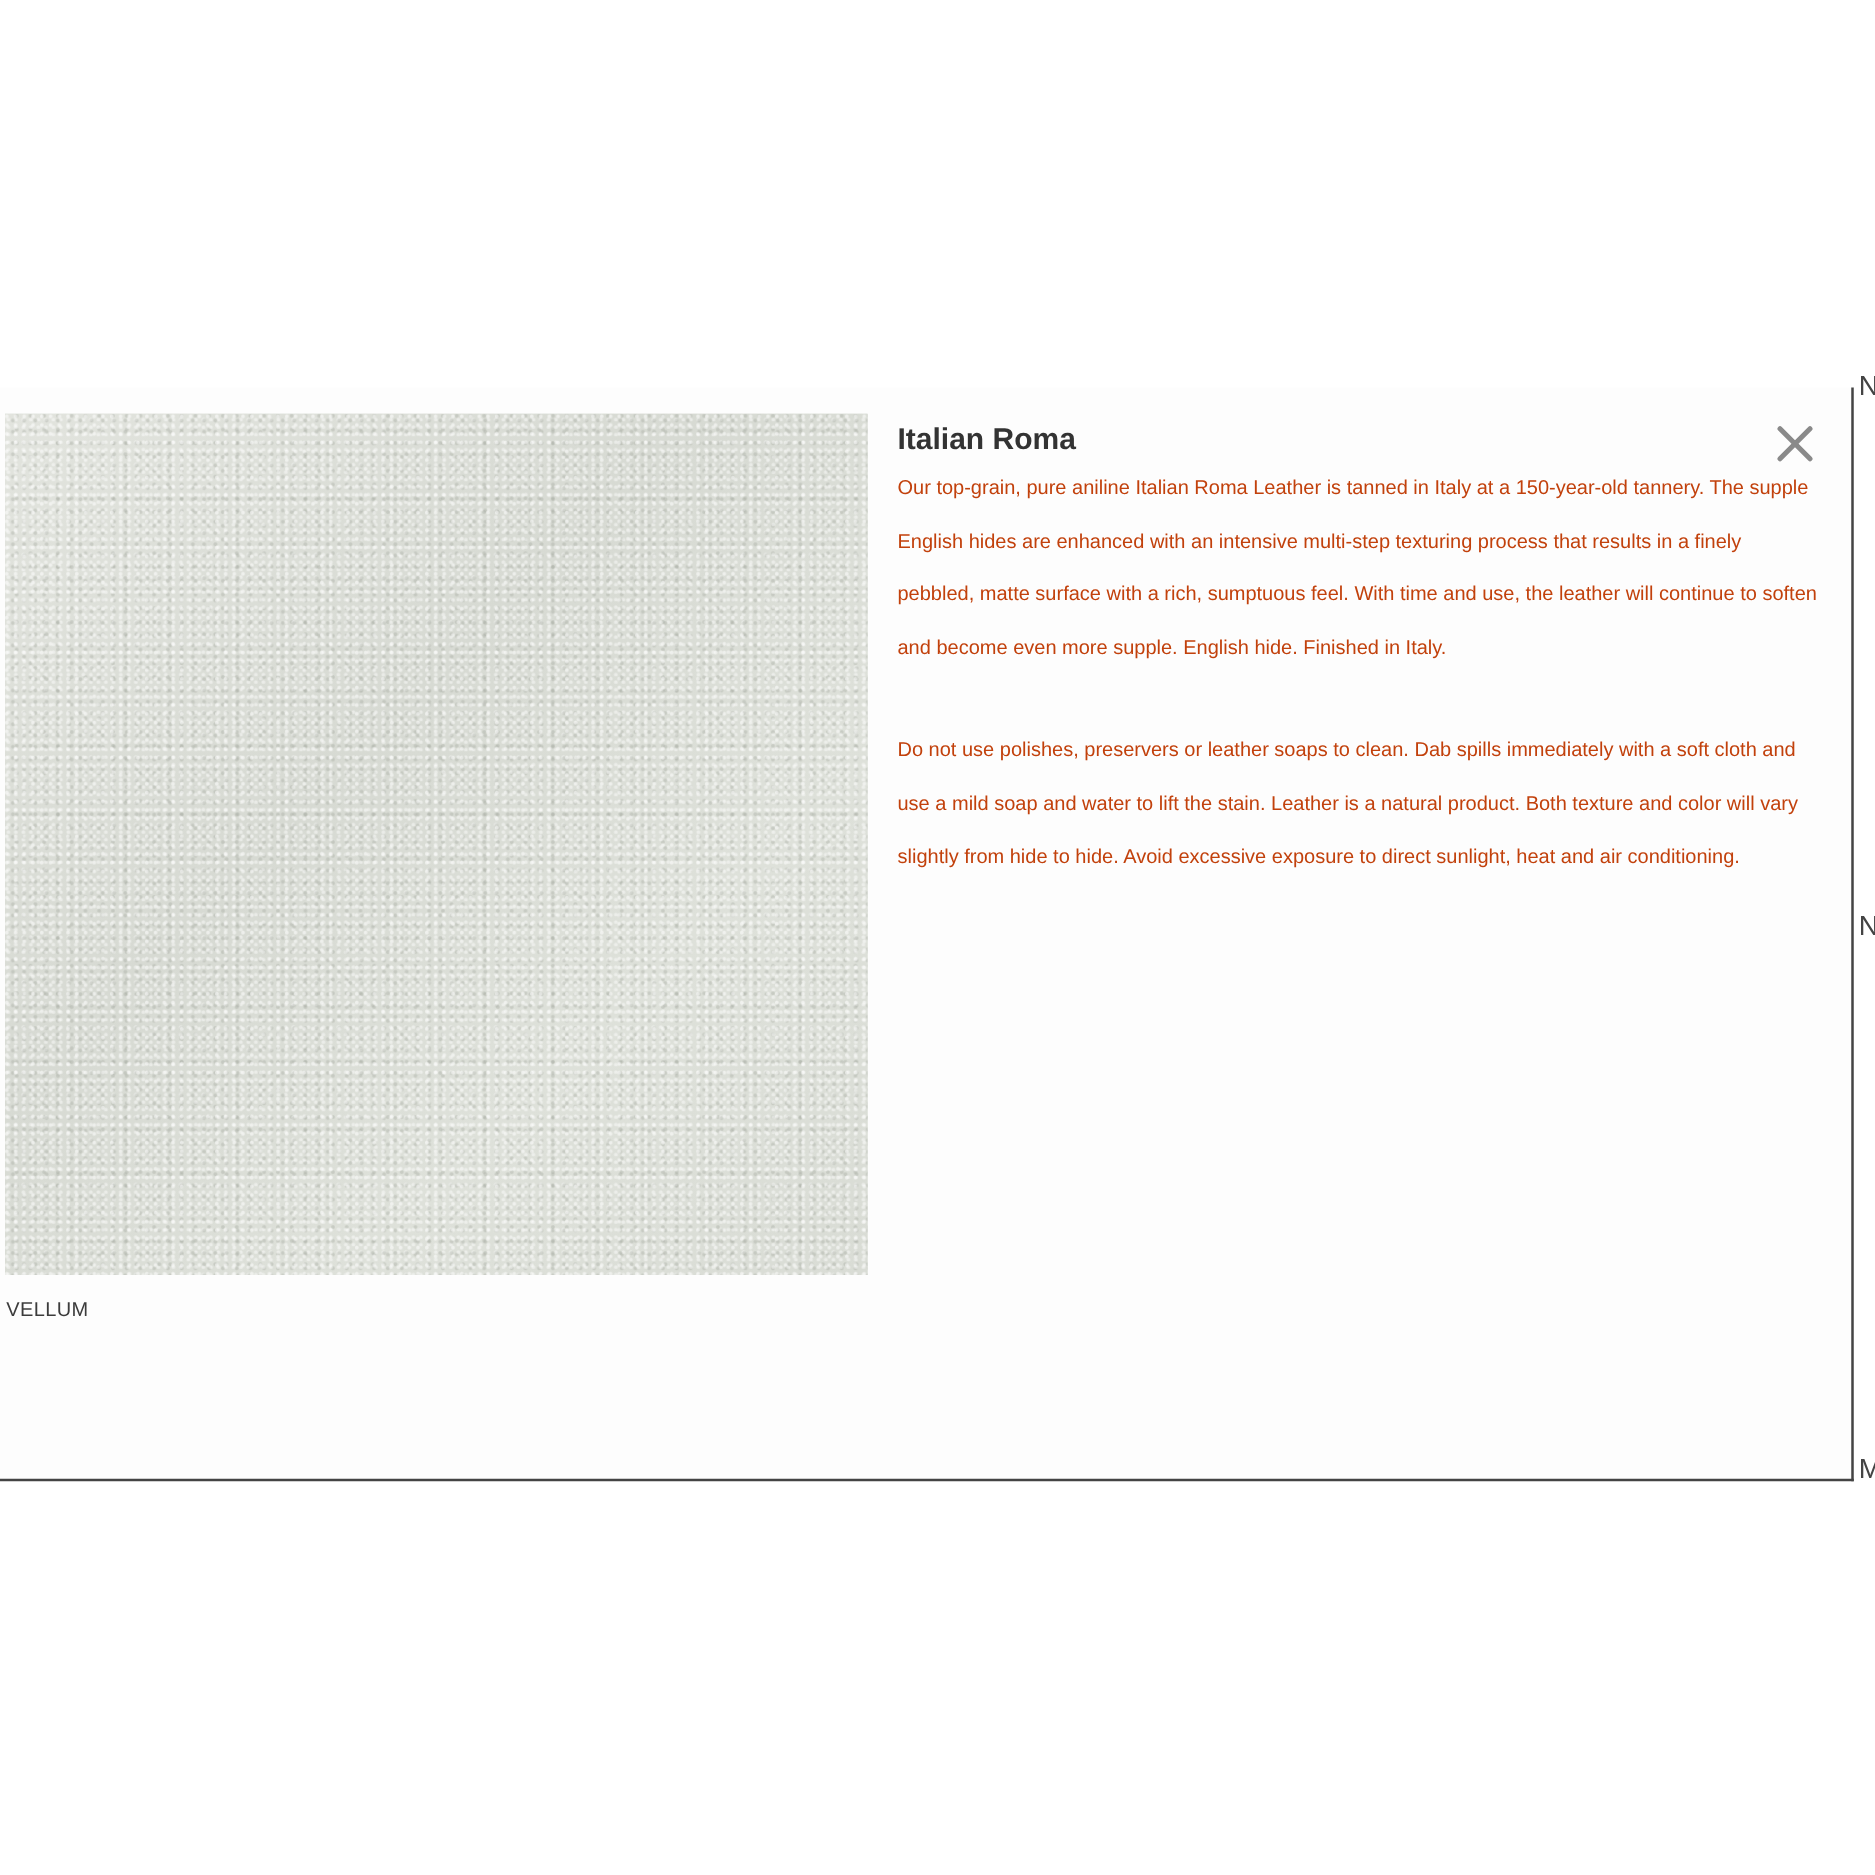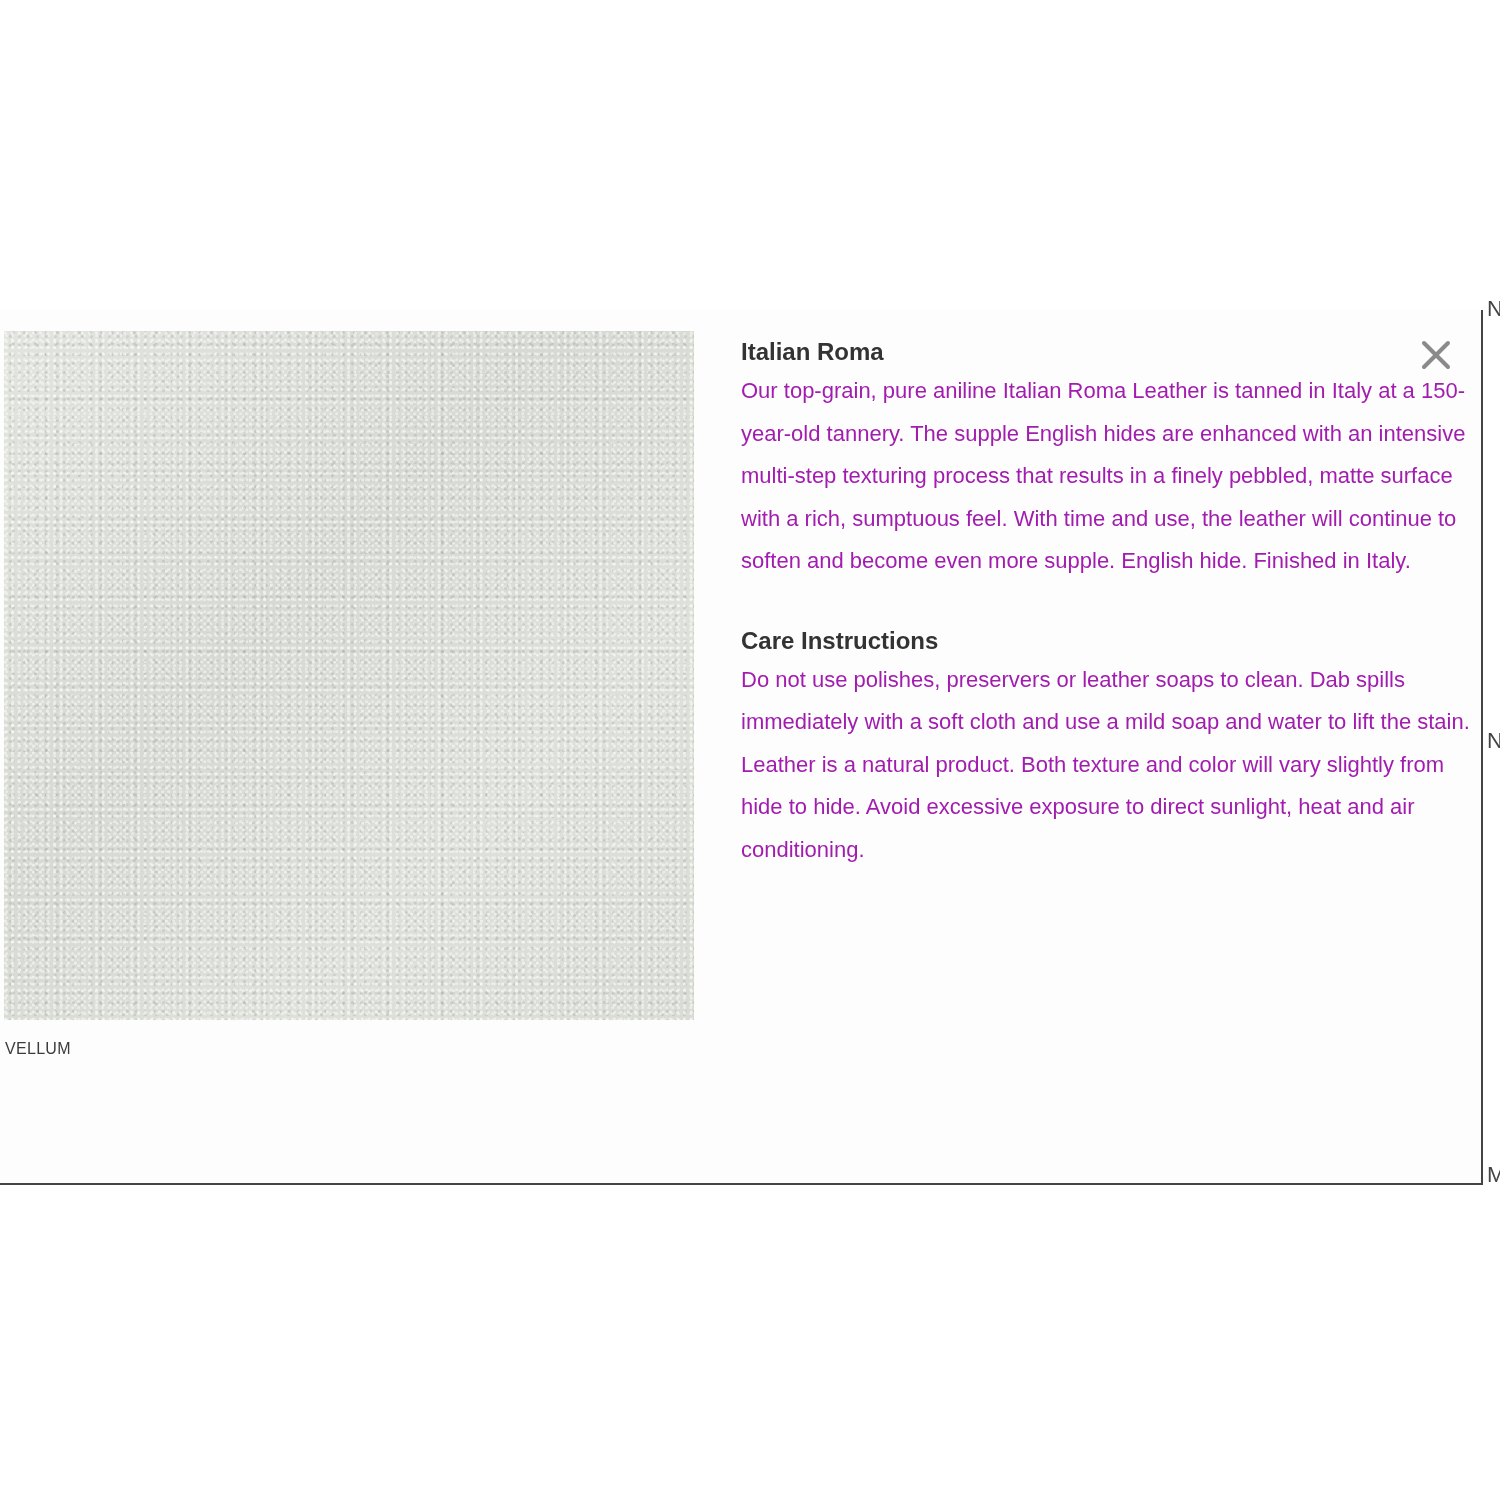--- a/index.html
+++ b/index.html
@@ -49,34 +49,33 @@
       top: 730px;
       font-size: 16px;
       letter-spacing: 0.3px;
       color: #3c3c3c;
     }
     .info {
       position: absolute;
       left: 718px;
       top: 24px;
       width: 740px;
-      margin-left: 23px;
     }
     .info h2 {
       margin: 0;
       font-size: 24px;
       font-weight: bold;
       color: #333333;
       line-height: 36px;
     }
     .info p {
       margin: 0;
-      font-size: 22px;
+      font-size: 16px;
       line-height: 42.5px;
-      color: #a21caf;
+      color: #c2410c;
     }
     .section-gap {
       height: 40px;
     }
     .close-btn {
       position: absolute;
       left: 1418px;
       top: 27px;
       width: 36px;
       height: 36px;
@@ -103,21 +102,20 @@
 <div class="stage">
   <div class="modal">
 
     <div class="swatch"></div>
     <div class="swatch-label">VELLUM</div>
 
     <div class="info">
       <h2>Italian Roma</h2>
       <p>Our top-grain, pure aniline Italian Roma Leather is tanned in Italy at a 150-year-old tannery. The supple English hides are enhanced with an intensive multi-step texturing process that results in a finely pebbled, matte surface with a rich, sumptuous feel. With time and use, the leather will continue to soften and become even more supple. English hide. Finished in Italy.</p>
       <div class="section-gap"></div>
-      <h2>Care Instructions</h2>
       <p>Do not use polishes, preservers or leather soaps to clean. Dab spills immediately with a soft cloth and use a mild soap and water to lift the stain. Leather is a natural product. Both texture and color will vary slightly from hide to hide. Avoid excessive exposure to direct sunlight, heat and air conditioning.</p>
     </div>
 
     <div class="close-btn">
       <svg viewBox="0 0 36 36">
         <line x1="6" y1="6" x2="30" y2="30" stroke="#8a8a8a" stroke-width="4" stroke-linecap="round"></line>
         <line x1="30" y1="6" x2="6" y2="30" stroke="#8a8a8a" stroke-width="4" stroke-linecap="round"></line>
       </svg>
     </div>
   </div>

